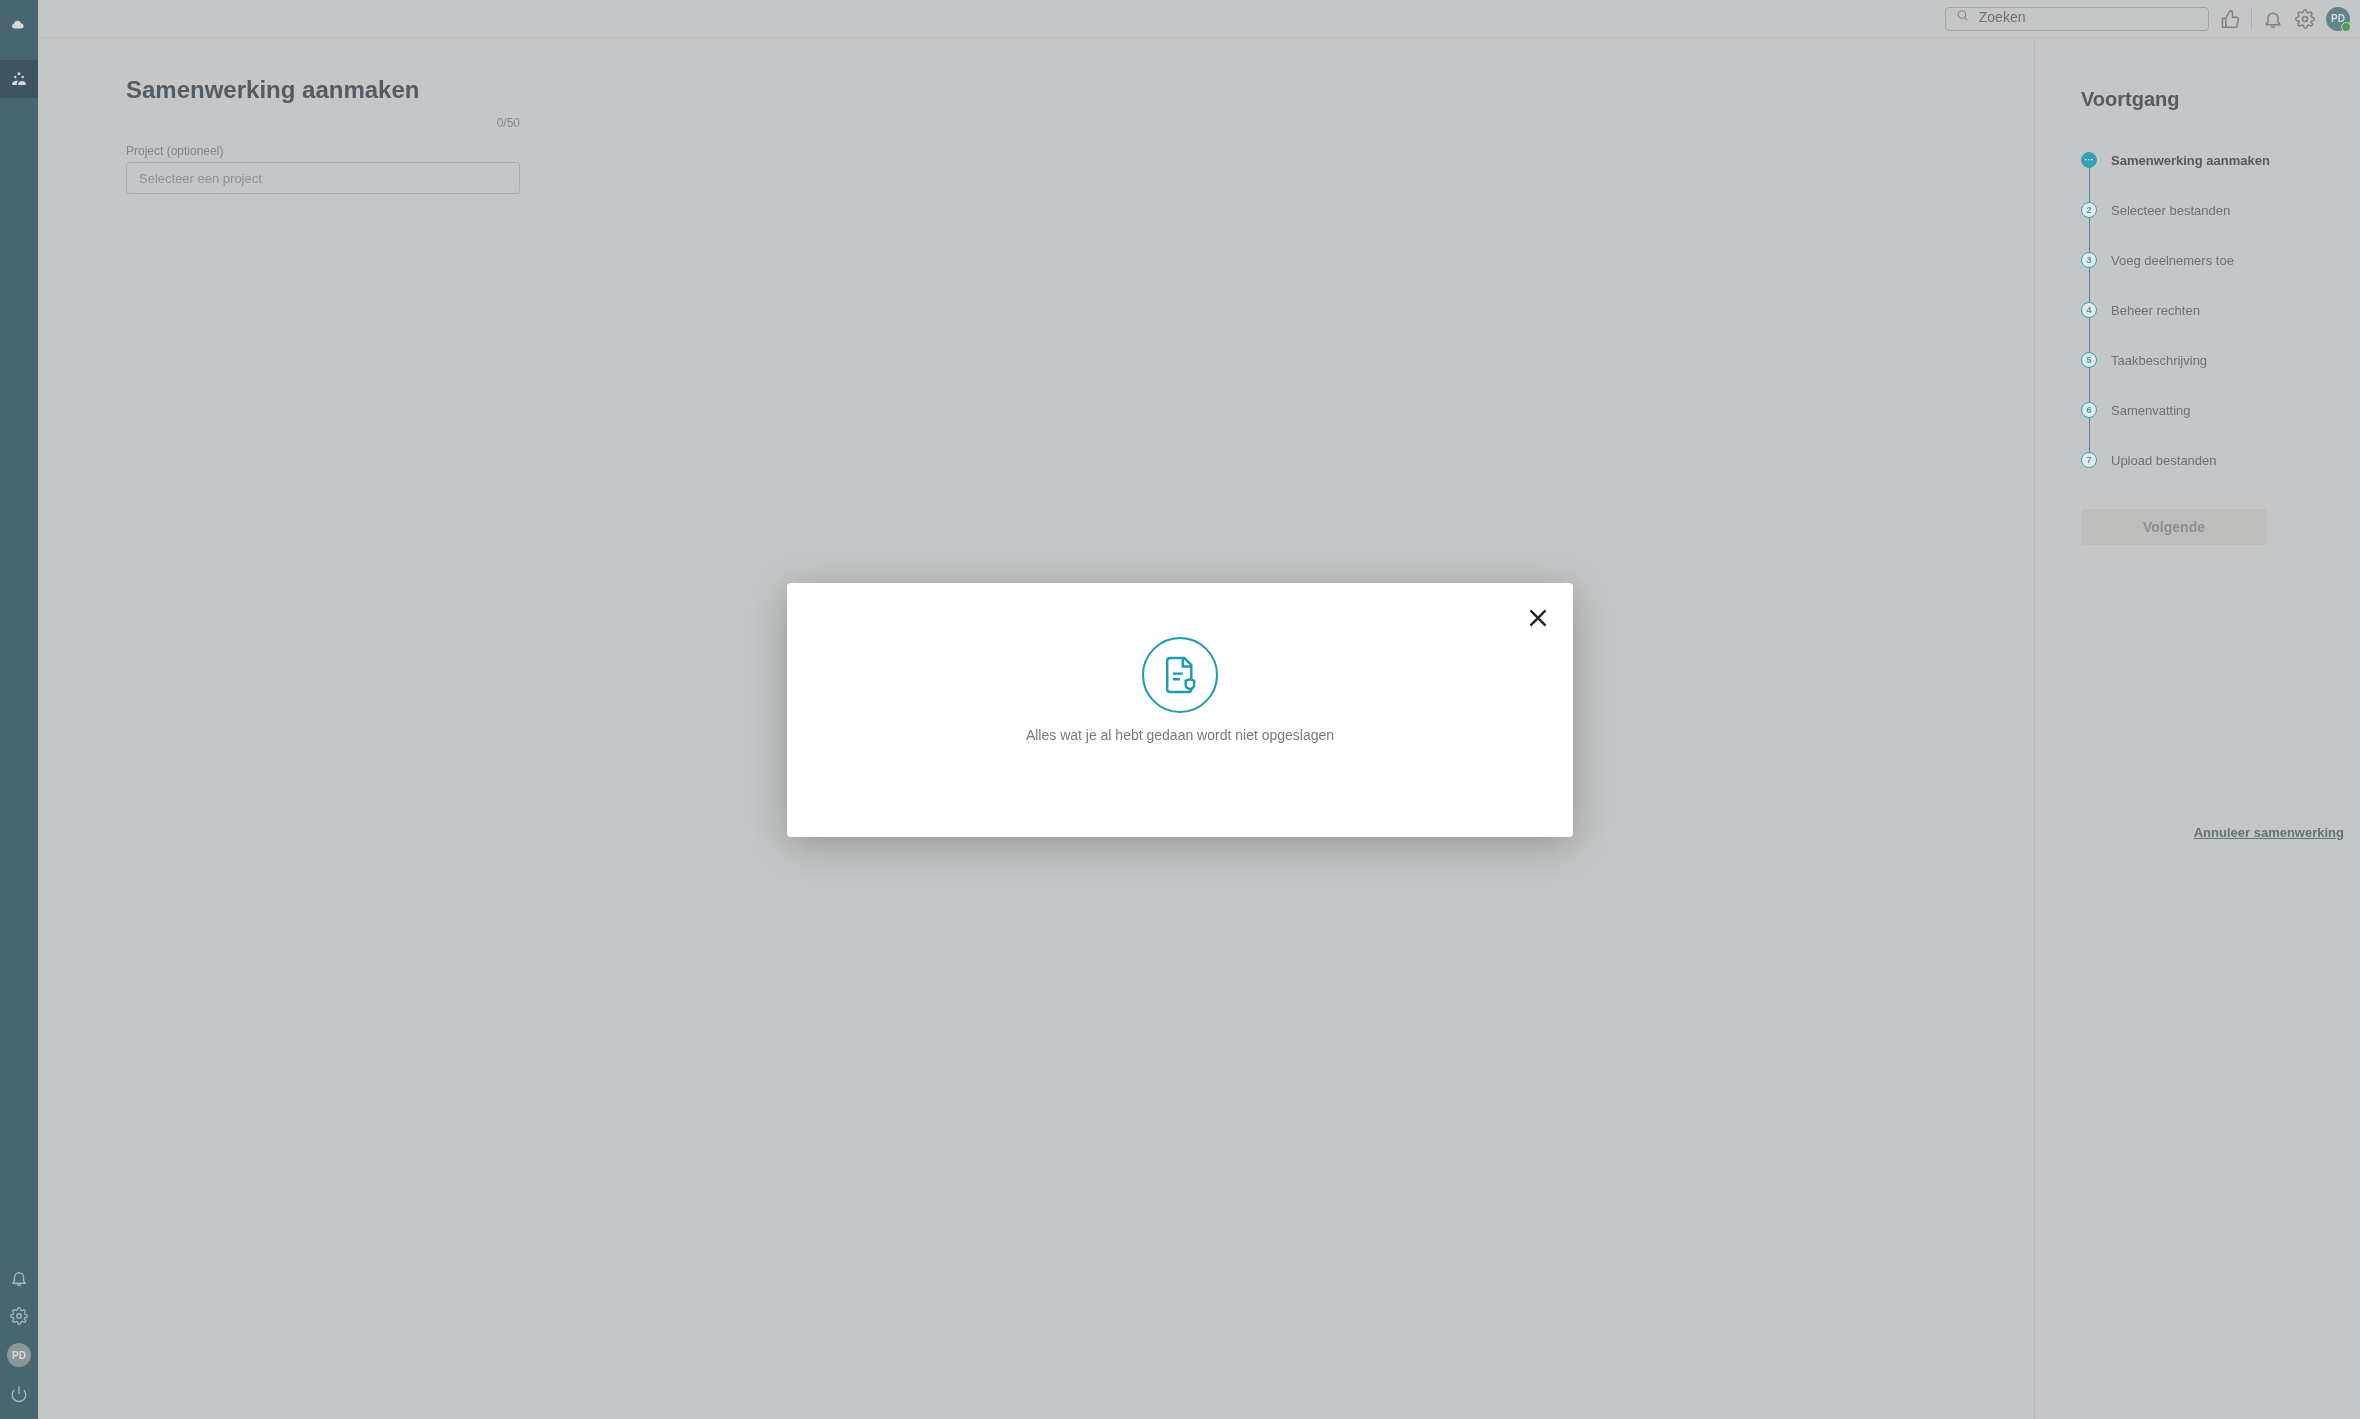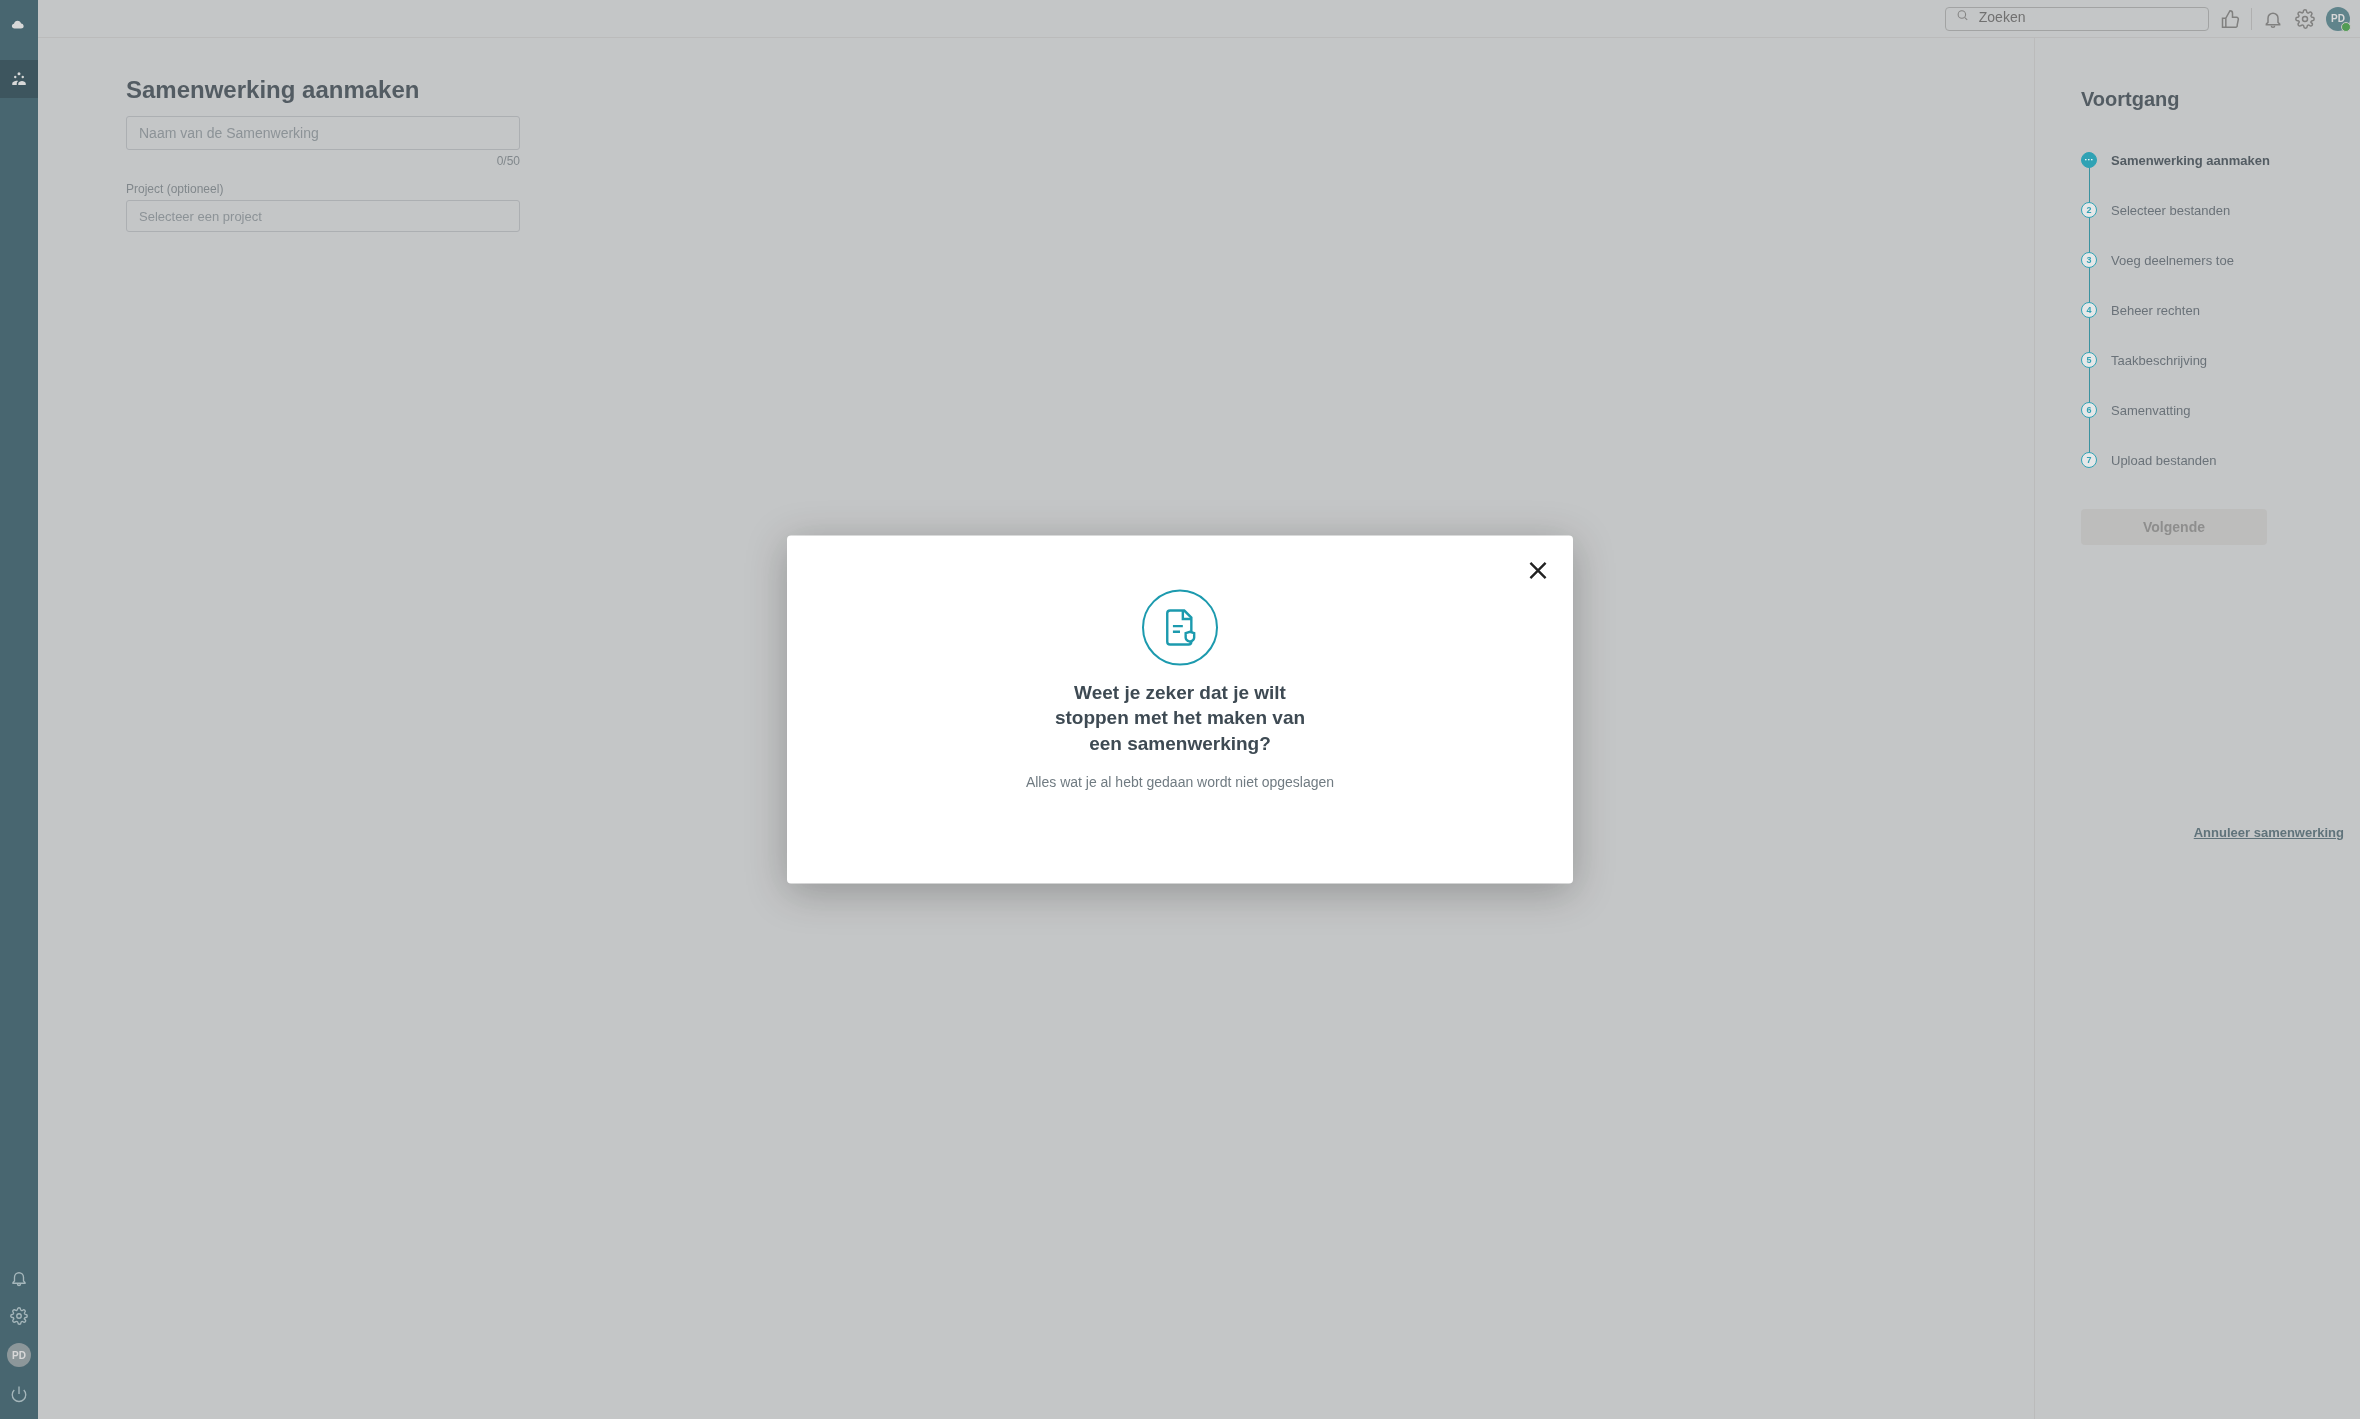--- a/index.html
+++ b/index.html
@@ -144,21 +144,20 @@
             <path d="M19.4 15a1.7 1.7 0 00.34 1.87l.6.06a2 2 0 11-2.83 2.83l-.06-.06a1.7 1.7 0 00-1.87-.34 1.7 1.7 0 00-1 1.56V21a2 2 0 11-4 0v-.09a1.7 1.7 0 00-1-1.56 1.7 1.7 0 00-1.87.34l-.6.06a2 2 0 11-2.83-2.83l.06-.06A1.7 1.7 0 005 15a1.7 1.7 0 00-1.56-1H3a2 2 0 010-4h.09A1.7 1.7 0 004.65 9a1.7 1.7 0 00-.34-1.87l-.06-.06A2 2 0 117.08 4.24l.6.06A1.7 1.7 0 009 4.65 1.7 1.7 0 0010 3.09V3a2 2 0 014 0v.09c0 .67.4 1.27 1 1.56.6.27 1.3.15 1.87-.34l.06-.06a2 2 0 112.83 2.83l-.06.06c-.49.57-.61 1.27-.34 1.87.29.6.89 1 1.56 1H21a2 2 0 010 4h-.09c-.67 0-1.27.4-1.56 1z"></path>
           </svg>
       </div>
       <div class="header-avatar">PD</div>
     </div>
 
     <div class="body">
       <div class="main">
         <h1>Samenwerking aanmaken</h1>
         <div class="field">
-          <input class="text-input" placeholder="Naam van de Samenwerking" style="">
           <div class="counter">0/50</div>
           <div class="label">Project (optioneel)</div>
           <div class="select">
             <span>Selecteer een project</span>
           </div>
         </div>
       </div>
 
       <div class="panel">
         <h2>Voortgang</h2>
@@ -208,16 +207,15 @@
   </div>
   <div class="modal-body">
     <div class="doc-circle">
       <svg viewBox="0 0 24 28" fill="none" stroke="currentColor" stroke-width="1.7">
         <path d="M5 2h10l5 5v17a2 2 0 01-2 2H5a2 2 0 01-2-2V4a2 2 0 012-2z"></path>
         <path d="M14 2v6h6"></path>
         <path d="M7 13h7M7 17h5"></path>
         <path d="M16 18l3-1 3 1v3c0 2-3 3-3 3s-3-1-3-3v-3z" fill="#fff"></path>
       </svg>
     </div>
-    <h3>Weet je zeker dat je wilt stoppen met het maken van een samenwerking?</h3>
     <p>Alles wat je al hebt gedaan wordt niet opgeslagen</p>
   </div>
 </div>
 
 </body></html>

